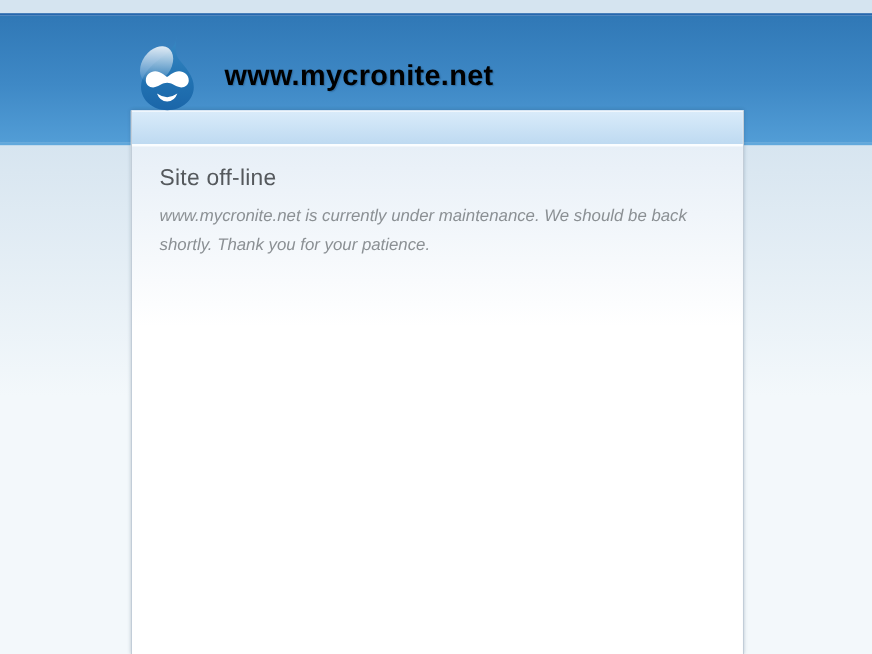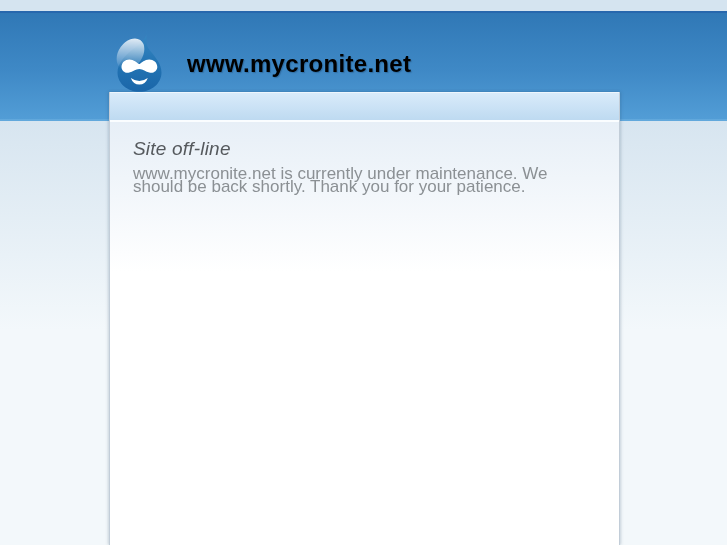--- a/index.html
+++ b/index.html
@@ -57,28 +57,28 @@
     height: 423px;
     padding: 16px 23px 0 23px;
     box-sizing: border-box;
   }
   .offline-heading {
     margin: 0 0 7px 0;
     font-size: 19px;
     font-weight: normal;
     color: #55595d;
     letter-spacing: 0.2px;
-    font-style: italic;
   }
   .maintenance-message {
     margin: 0;
-    font-size: 17px;
-    line-height: 13px;
+    font-size: 14px;
+    line-height: 24px;
     color: #8b9094;
     max-width: 462px;
+    font-style: italic;
   }
   
   .logo-link {
     position: absolute;
     left: 111px; top: 29px;
     width: 57px; height: 64px;
     display: block;
     cursor: pointer;
     z-index: 5;
     text-decoration: none;

